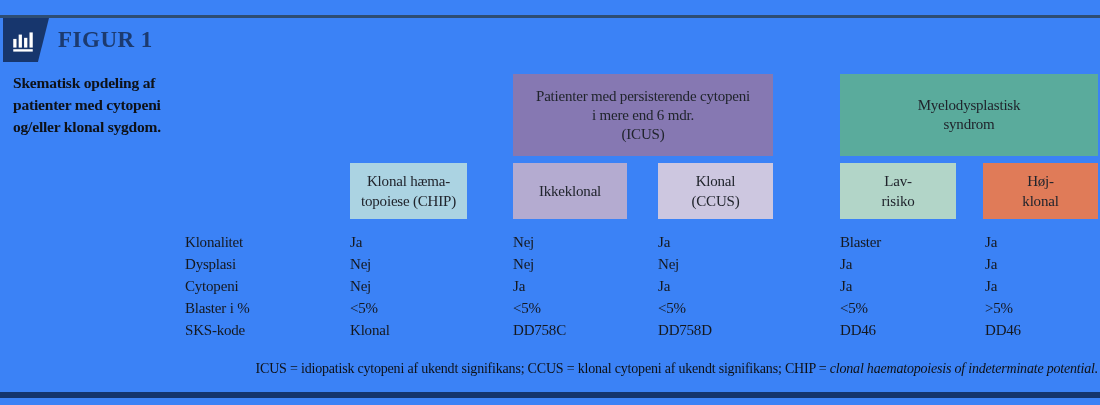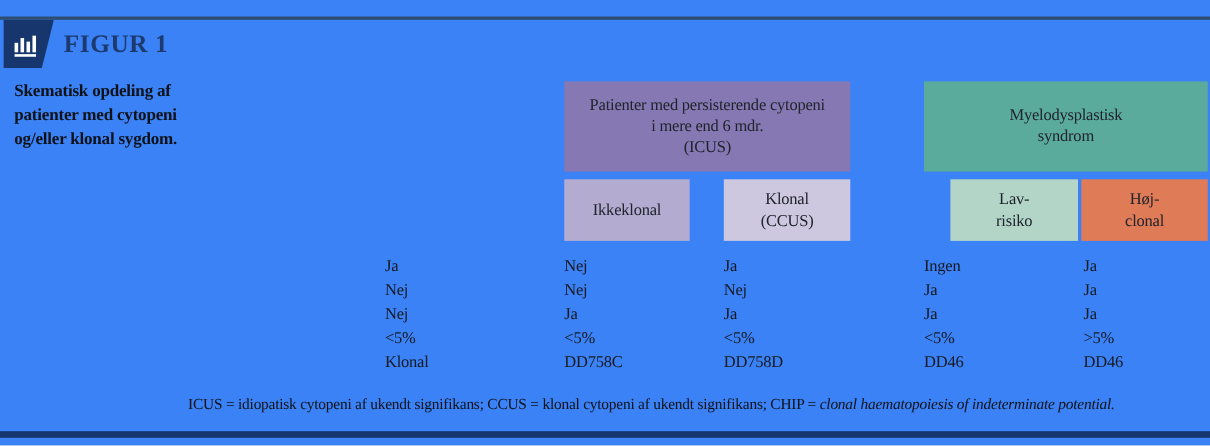--- a/index.html
+++ b/index.html
@@ -31,29 +31,29 @@
     text-align:center;color:#20242c;font-size:15px;white-space:pre-line;
   }
   .big{top:74px;height:82px;line-height:19px;}
   .sub{top:163px;height:56px;line-height:20px;}
   .raske{left:350px;width:117px;}
   .icus{left:513px;width:260px;}
   .mds{left:840px;width:258px;}
   .chip{left:350px;width:117px;}
   .ikkeklonal{left:513px;width:114px;}
   .ccus{left:658px;width:115px;}
-  .lav{left:864px;width:116px;}
+  .lav{left:840px;width:116px;}
   .hoj{left:983px;width:115px;}
   .tcol{position:absolute;top:231px;font-size:15px;color:#15181e;}
   .tcol > div{height:22px;line-height:22px;}
   .labels{left:185px;}
   .c1{left:350px;} .c2{left:513px;} .c3{left:658px;} .c4{left:840px;} .c5{left:985px;}
   .footnote{
-    position:absolute;left:171px;top:361px;width:900px;
-    font-size:14px;color:#0e1116;
+    position:absolute;left:198px;top:361px;width:900px;
+    font-size:14px;color:#0e1116;text-align:right;
   }
   .footnote i{font-style:italic;}
 </style>
 </head>
 <body>
 
 <div class="stage">
 
   <div class="top-rule"></div>
 
@@ -72,28 +72,37 @@
   <div class="description">Skematisk opdeling af
 patienter med cytopeni
 og/eller klonal sygdom.</div>
 
   <div class="box big icus" style="background: rgb(134, 120, 178);">Patienter med persisterende cytopeni
 i mere end 6 mdr.
 (ICUS)</div>
   <div class="box big mds" style="background: rgb(90, 171, 156); text-align: center;">Myelodysplastisk
 syndrom</div>
 
+  <div class="box sub chip" style="background: rgb(171, 211, 226);">Klonal hæma-
+topoiese (CHIP)</div>
   <div class="box sub ikkeklonal" style="background: rgb(180, 171, 208);">Ikkeklonal</div>
   <div class="box sub ccus" style="background: rgb(205, 199, 224);">Klonal
 (CCUS)</div>
   <div class="box sub lav" style="background: rgb(178, 213, 200);">Lav-
 risiko</div>
   <div class="box sub hoj" style="background: rgb(224, 123, 88);">Høj-
-clonal</div>
+klonal</div>
 
+  <div class="tcol labels">
+    <div>Klonalitet</div>
+    <div>Dysplasi</div>
+    <div>Cytopeni</div>
+    <div>Blaster i %</div>
+    <div>SKS-kode</div>
+  </div>
 
   <div class="tcol c1">
     <div>Ja</div>
     <div>Nej</div>
     <div>Nej</div>
     <div>&lt;5%</div>
     <div>Klonal</div>
   </div>
   <div class="tcol c2">
     <div>Nej</div>
@@ -103,21 +112,21 @@
     <div>DD758C</div>
   </div>
   <div class="tcol c3">
     <div>Ja</div>
     <div>Nej</div>
     <div>Ja</div>
     <div>&lt;5%</div>
     <div>DD758D</div>
   </div>
   <div class="tcol c4">
-    <div>Ingen</div>
+    <div>Blaster</div>
     <div>Ja</div>
     <div>Ja</div>
     <div>&lt;5%</div>
     <div>DD46</div>
   </div>
   <div class="tcol c5">
     <div>Ja</div>
     <div>Ja</div>
     <div>Ja</div>
     <div>&gt;5%</div>

